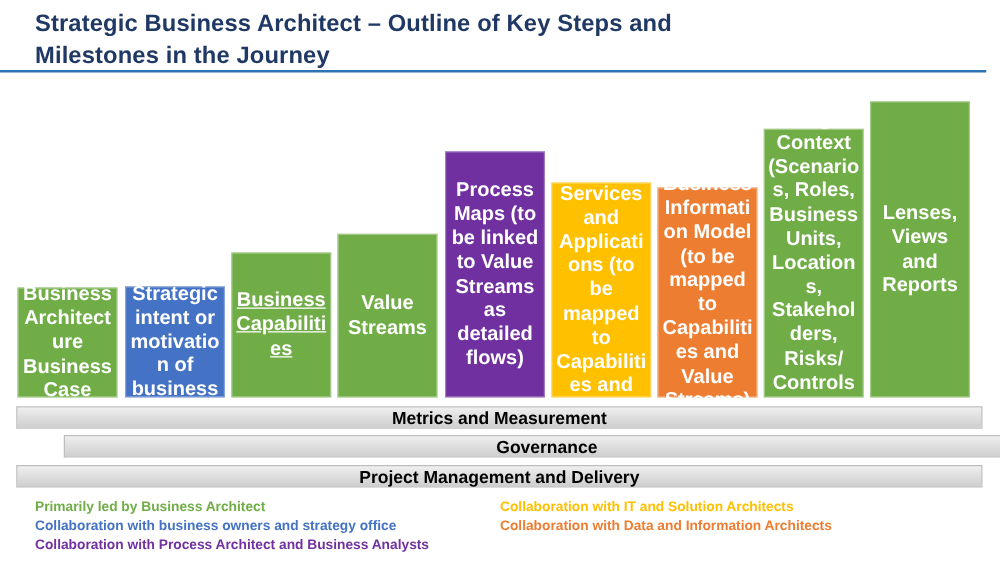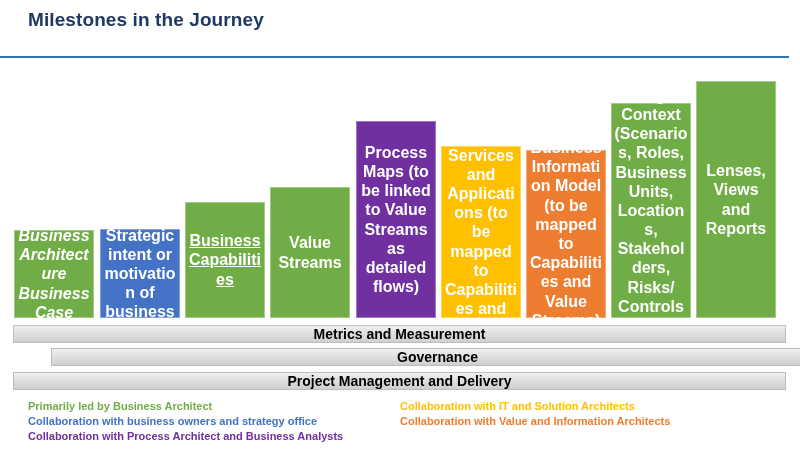--- a/index.html
+++ b/index.html
@@ -43,21 +43,21 @@
     justify-content: center;
     text-align: center;
     color: #ffffff;
     font-weight: bold;
     font-size: 16px;
     line-height: 1.2;
     padding: 2px 3px;
     overflow-wrap: anywhere;
     box-shadow: inset 0 0 0 1px rgba(255,255,255,0.35);
   }
-  .bar:nth-child(1) { left: 14px;  height: 88px; font-style: italic;  }
+  .bar:nth-child(1) { left: 14px;  height: 88px;  }
   .bar:nth-child(2) { left: 100px; height: 89px;  }
   .bar:nth-child(3) { left: 185px; height: 116px; text-decoration: underline; }
   .bar:nth-child(4) { left: 270px; height: 131px; }
   .bar:nth-child(5) { left: 356px; height: 197px; }
   .bar:nth-child(6) { left: 441px; height: 172px; }
   .bar:nth-child(7) { left: 526px; height: 168px; }
   .bar:nth-child(8) { left: 611px; height: 215px; }
   .bar:nth-child(9) { left: 696px; height: 237px; }
 
   
@@ -90,20 +90,21 @@
   }
   .legend-left  { left: 28px; }
   .legend-right { left: 400px; }
 </style>
 </head>
 <body>
 
 <div class="slide">
 
   <div class="title" style="color: rgb(31, 56, 100);">
+    <div>Strategic Business Architect – Outline of Key Steps and</div>
     <div>Milestones in the Journey</div>
   </div>
   <div class="title-rule" style="background-color: rgb(46, 116, 181);"></div>
 
   <div>
     <div class="bar" style="background-color: rgb(112, 173, 71);">Business Architecture Business Case</div>
     <div class="bar" style="background-color: rgb(68, 114, 196);">Strategic intent or motivation of business</div>
     <div class="bar" style="background-color: rgb(112, 173, 71);">Business Capabilities</div>
     <div class="bar" style="background-color: rgb(112, 173, 71);">Value Streams</div>
     <div class="bar" style="background-color: rgb(112, 48, 160);">Process Maps (to be linked to Value Streams as detailed flows)</div>
@@ -118,16 +119,16 @@
   <div class="foundation foundation-3">Project Management and Delivery</div>
 
   <div class="legend legend-left">
     <div style="color: rgb(112, 173, 71);">Primarily led by Business Architect</div>
     <div style="color: rgb(68, 114, 196);">Collaboration with business owners and strategy office</div>
     <div style="color: rgb(112, 48, 160);">Collaboration with Process Architect and Business Analysts</div>
   </div>
 
   <div class="legend legend-right">
     <div style="color: rgb(255, 192, 0);">Collaboration with IT and Solution Architects</div>
-    <div style="color: rgb(237, 125, 49);">Collaboration with Value and Information Architects</div>
+    <div style="color: rgb(237, 125, 49);">Collaboration with Data and Information Architects</div>
   </div>
 
 </div>
 
 </body></html>

